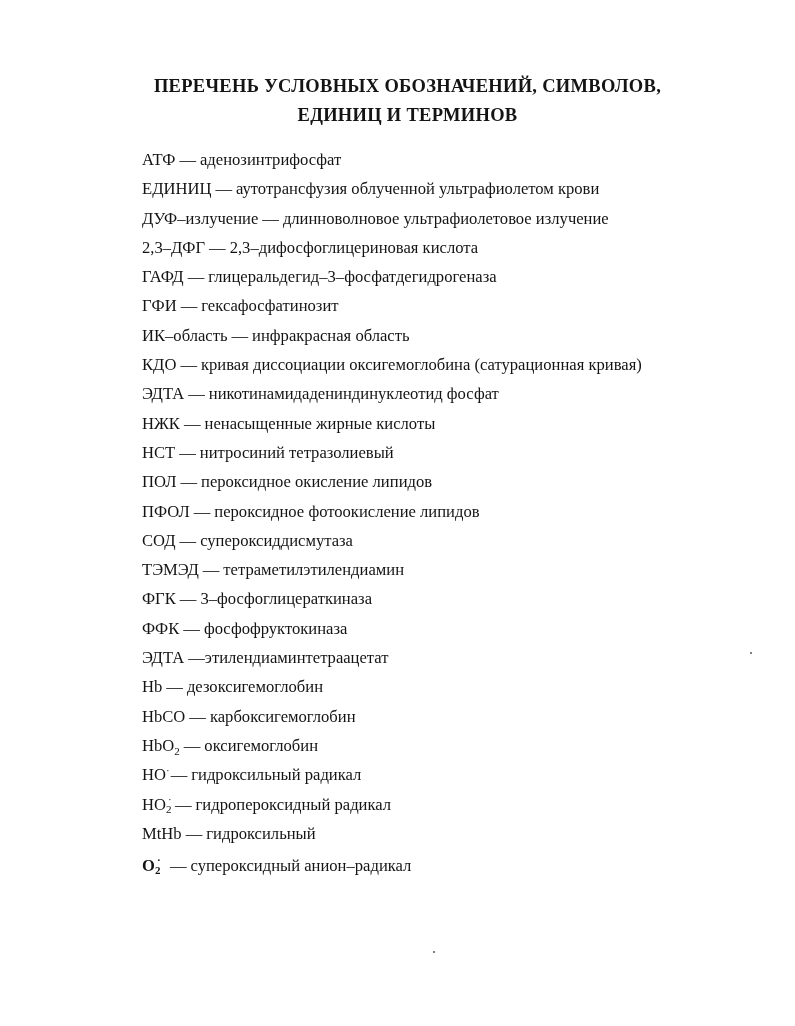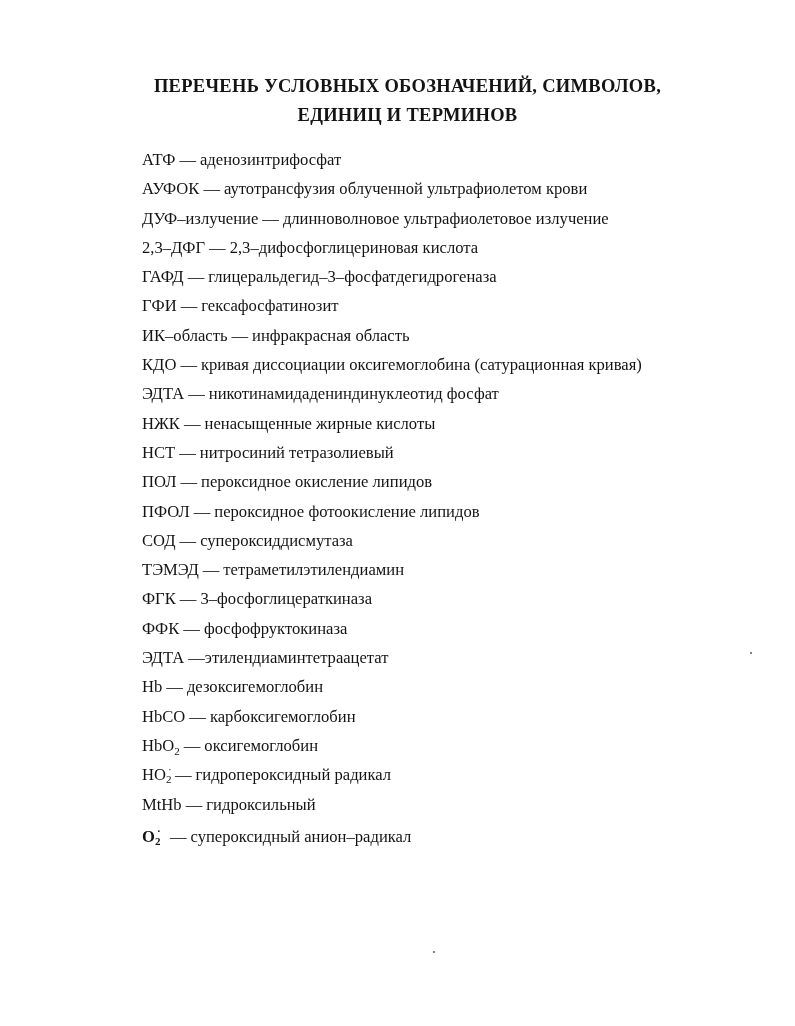--- a/index.html
+++ b/index.html
@@ -69,39 +69,40 @@
 </head>
 <body>
 
 <div class="page-title">
   <span>ПЕРЕЧЕНЬ УСЛОВНЫХ ОБОЗНАЧЕНИЙ, СИМВОЛОВ,</span>
   <span>ЕДИНИЦ И ТЕРМИНОВ</span>
 </div>
 
 <ul class="entries">
   <li class="entry"><span class="abbr">АТФ</span><span class="dash">—</span><span class="meaning">аденозинтрифосфат</span></li>
-  <li class="entry"><span class="abbr">АУФОК</span><span class="dash">—</span><span class="meaning">аутотрансфузия облученной ультрафиолетом крови</span></li>
+  <li class="entry"><span class="abbr">ЕДИНИЦ</span><span class="dash">—</span><span class="meaning">аутотрансфузия облученной ультрафиолетом крови</span></li>
   <li class="entry"><span class="abbr">ДУФ–излучение</span><span class="dash">—</span><span class="meaning">длинноволновое ультрафиолетовое излучение</span></li>
   <li class="entry"><span class="abbr">2,3–ДФГ</span><span class="dash">—</span><span class="meaning">2,3–дифосфоглицериновая кислота</span></li>
   <li class="entry"><span class="abbr">ГАФД</span><span class="dash">—</span><span class="meaning">глицеральдегид–3–фосфатдегидрогеназа</span></li>
   <li class="entry"><span class="abbr">ГФИ</span><span class="dash">—</span><span class="meaning">гексафосфатинозит</span></li>
   <li class="entry"><span class="abbr">ИК–область</span><span class="dash">—</span><span class="meaning">инфракрасная область</span></li>
   <li class="entry"><span class="abbr">КДО</span><span class="dash">—</span><span class="meaning">кривая диссоциации оксигемоглобина (сатурационная кривая)</span></li>
   <li class="entry"><span class="abbr">ЭДТА</span><span class="dash">—</span><span class="meaning">никотинамидадениндинуклеотид фосфат</span></li>
   <li class="entry"><span class="abbr">НЖК</span><span class="dash">—</span><span class="meaning">ненасыщенные жирные кислоты</span></li>
   <li class="entry"><span class="abbr">НСТ</span><span class="dash">—</span><span class="meaning">нитросиний тетразолиевый</span></li>
   <li class="entry"><span class="abbr">ПОЛ</span><span class="dash">—</span><span class="meaning">пероксидное окисление липидов</span></li>
   <li class="entry"><span class="abbr">ПФОЛ</span><span class="dash">—</span><span class="meaning">пероксидное фотоокисление липидов</span></li>
   <li class="entry"><span class="abbr">СОД</span><span class="dash">—</span><span class="meaning">супероксиддисмутаза</span></li>
   <li class="entry"><span class="abbr">ТЭМЭД</span><span class="dash">—</span><span class="meaning">тетраметилэтилендиамин</span></li>
   <li class="entry"><span class="abbr">ФГК</span><span class="dash">—</span><span class="meaning">3–фосфоглицераткиназа</span></li>
   <li class="entry"><span class="abbr">ФФК</span><span class="dash">—</span><span class="meaning">фосфофруктокиназа</span></li>
   <li class="entry"><span class="abbr">ЭДТА</span><span class="dash" style="margin-right:0">—</span><span class="meaning">этилендиаминтетраацетат</span></li>
   <li class="entry"><span class="abbr">Hb</span><span class="dash">—</span><span class="meaning">дезоксигемоглобин</span></li>
   <li class="entry"><span class="abbr">HbCO</span><span class="dash">—</span><span class="meaning">карбоксигемоглобин</span></li>
   <li class="entry"><span class="abbr"><span>HbO</span><sub>2</sub></span><span class="dash">—</span><span class="meaning">оксигемоглобин</span></li>
+  <li class="entry"><span class="abbr"><span>HO</span><sup>·</sup></span><span class="dash" style="margin-left:1px">—</span><span class="meaning">гидроксильный радикал</span></li>
   <li class="entry"><span class="abbr"><span>HO</span><span class="subsup"><span class="s-sub">2</span><span class="s-sup">·</span></span></span><span class="dash" style="margin-left:0">—</span><span class="meaning">гидропероксидный радикал</span></li>
   <li class="entry"><span class="abbr"><span>MtHb</span></span><span class="dash">—</span><span class="meaning">гидроксильный</span></li>
   <li class="entry last"><span class="abbr o2-sym"><span>O</span><span class="subsup"><span class="s-sub">2</span><span class="s-sup">·</span></span></span><span class="dash" style="margin-left:6px">—</span><span class="meaning">супероксидный анион–радикал</span></li>
 </ul>
 
 <div class="speck" style="left:750px; top:652px;"></div>
 <div class="speck" style="left:433px; top:951px;"></div>
 
 </body></html>

